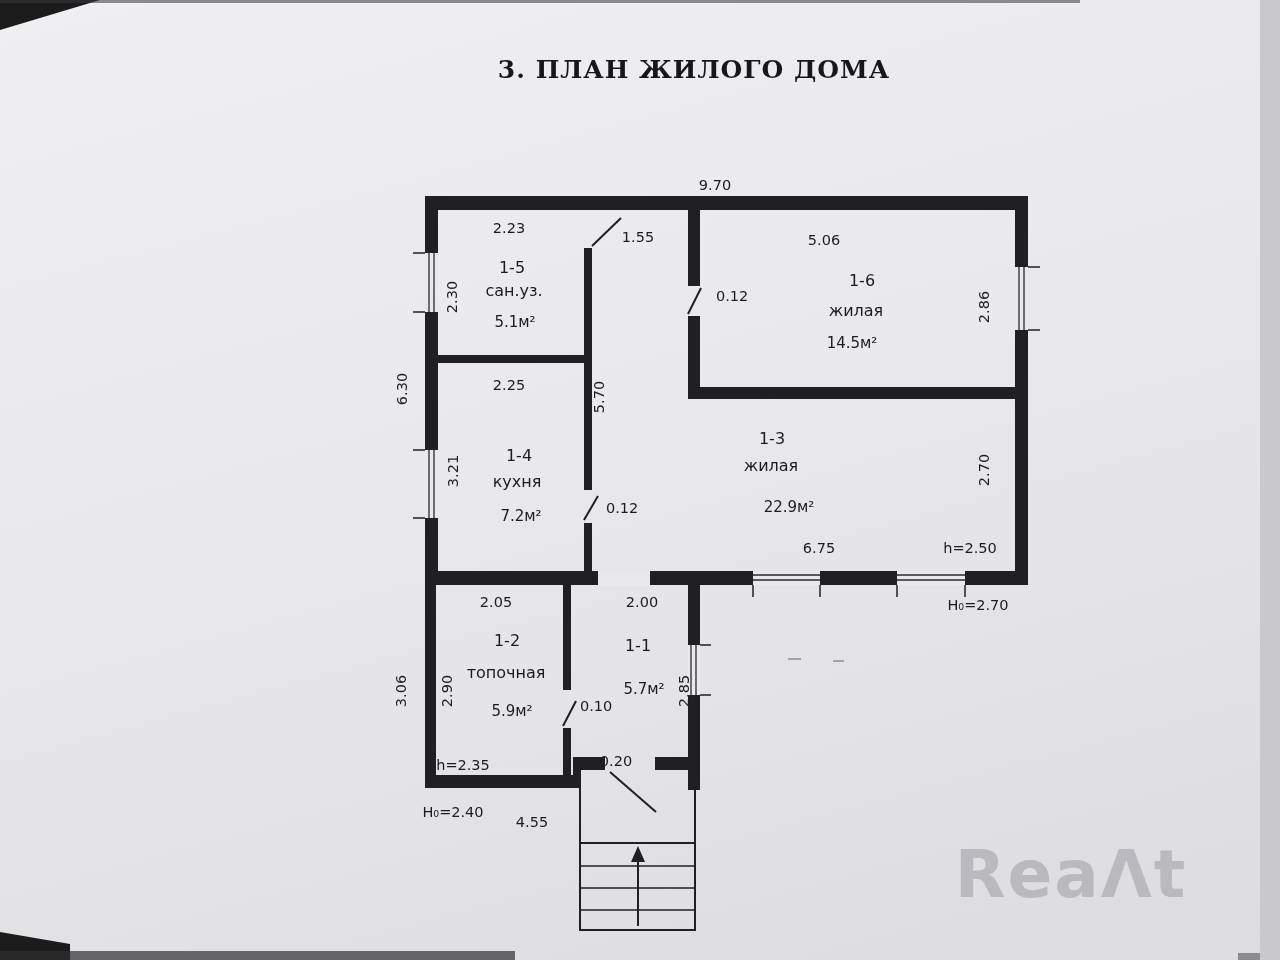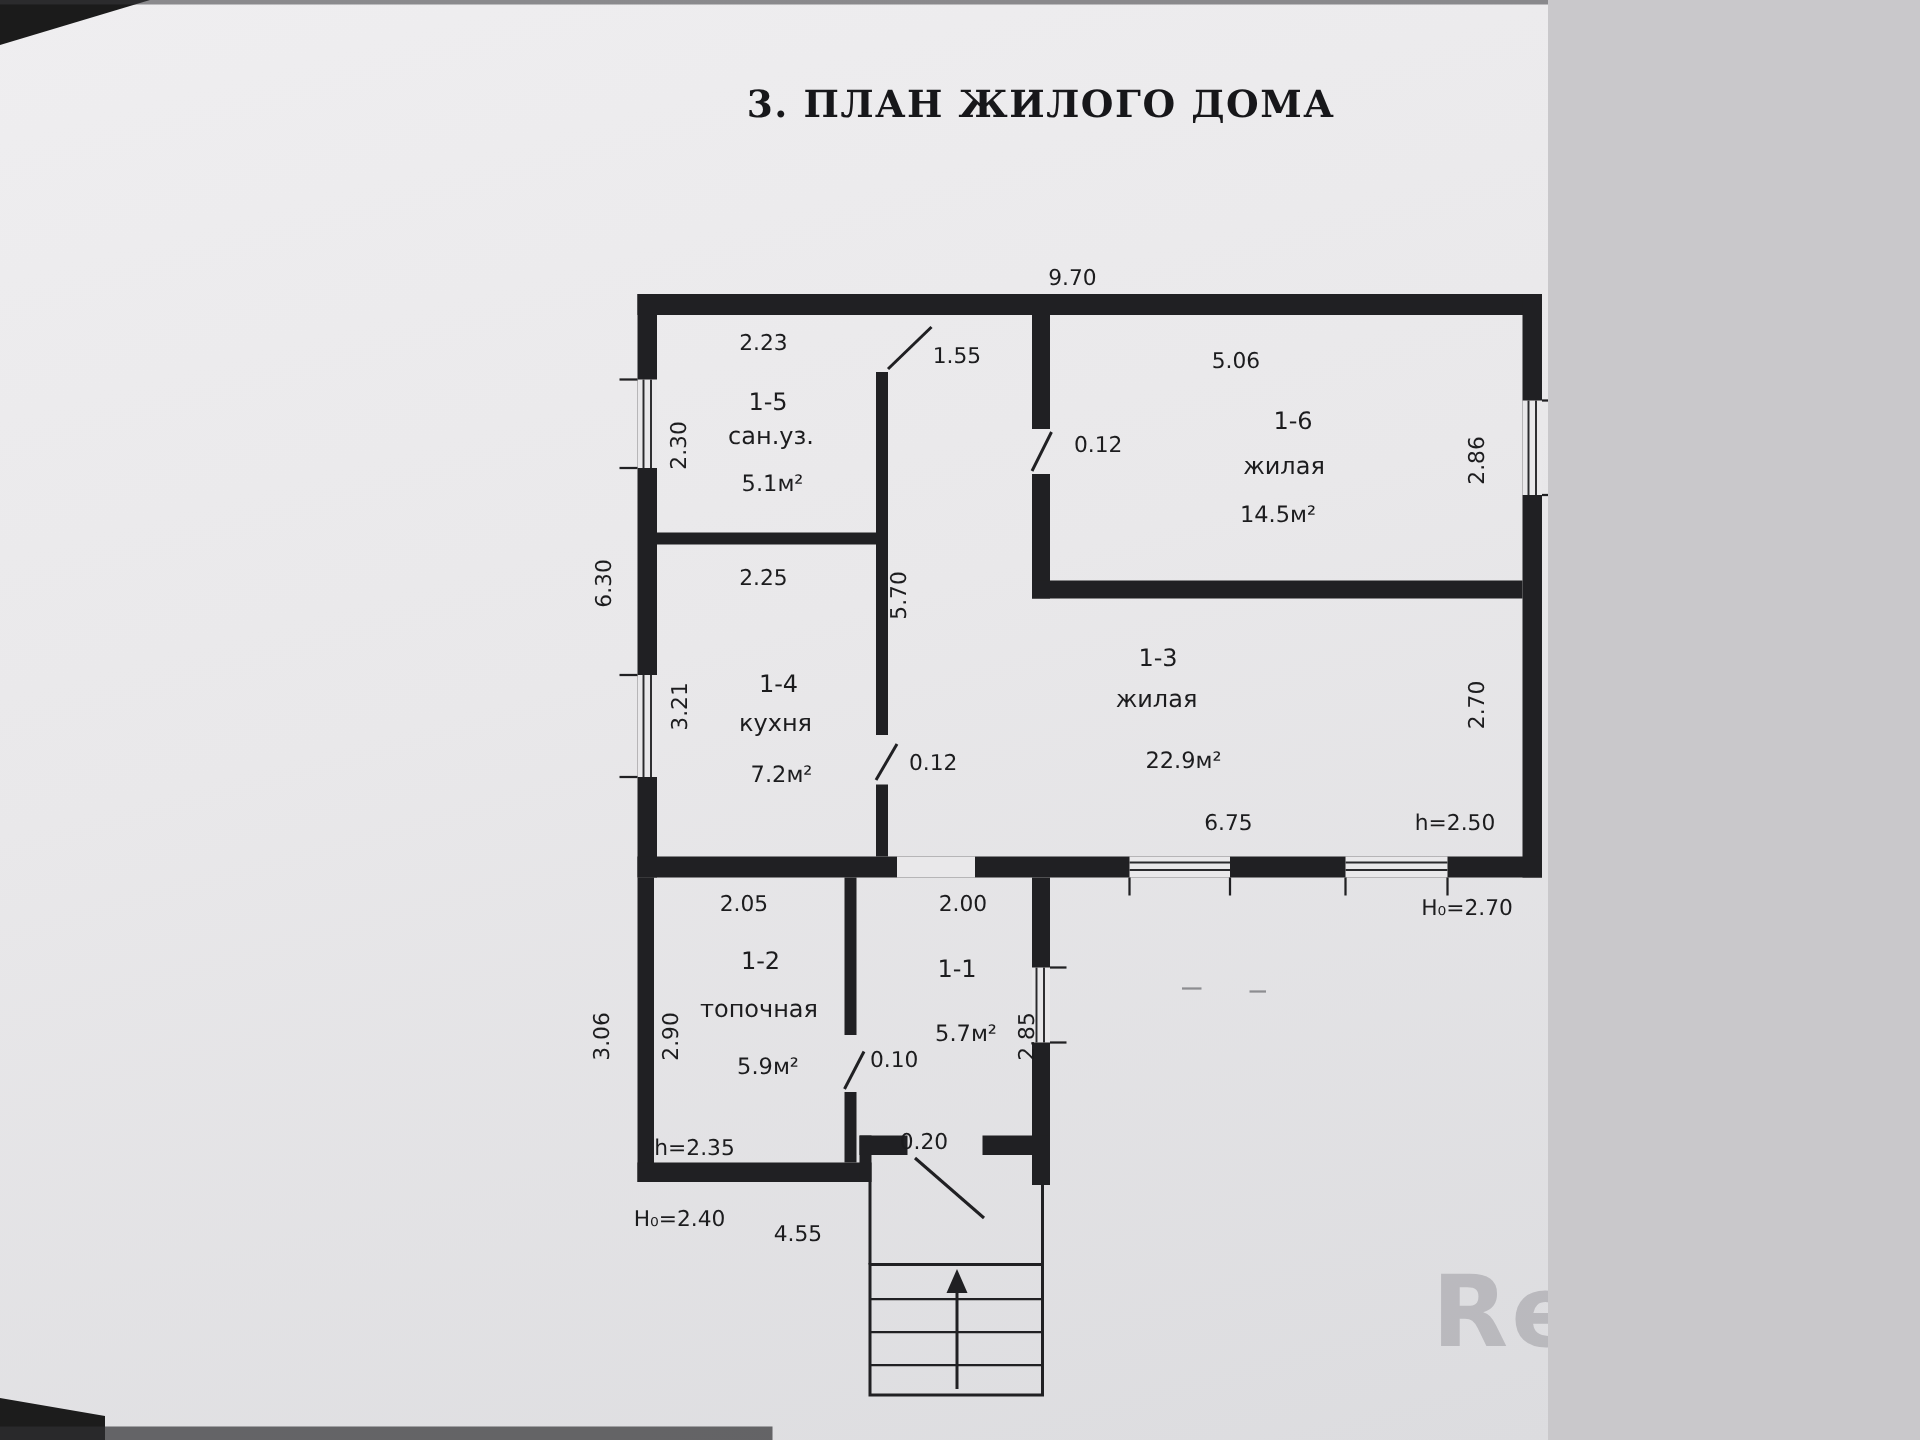--- a/index.html
+++ b/index.html
@@ -1,18 +1,18 @@
 <!DOCTYPE html>
 <html><head>
 <meta charset="utf-8">
 <style>
   html,body{margin:0;padding:0;background:#c9c8cb;}
   .page{
     position:relative;
-    width:1032px;height:960px;
+    width:1260px;height:960px;
     overflow:hidden;
     background:linear-gradient(165deg,#efeef0 0%,#e9e8ea 45%,#dcdcdf 100%);
     font-family:"DejaVu Sans",sans-serif;
   }
   svg{position:absolute;inset:0;display:block;}
   .wall{fill:#202023;}
   .thin{stroke:#202023;stroke-width:2;fill:none;}
   .thin15{stroke:#202023;stroke-width:1.5;fill:none;}
   .glaze{stroke:#2a2a2d;stroke-width:1.3;fill:none;}
   .dim{font-family:"DejaVu Sans",sans-serif;font-size:14.5px;fill:#1c1c1e;}

